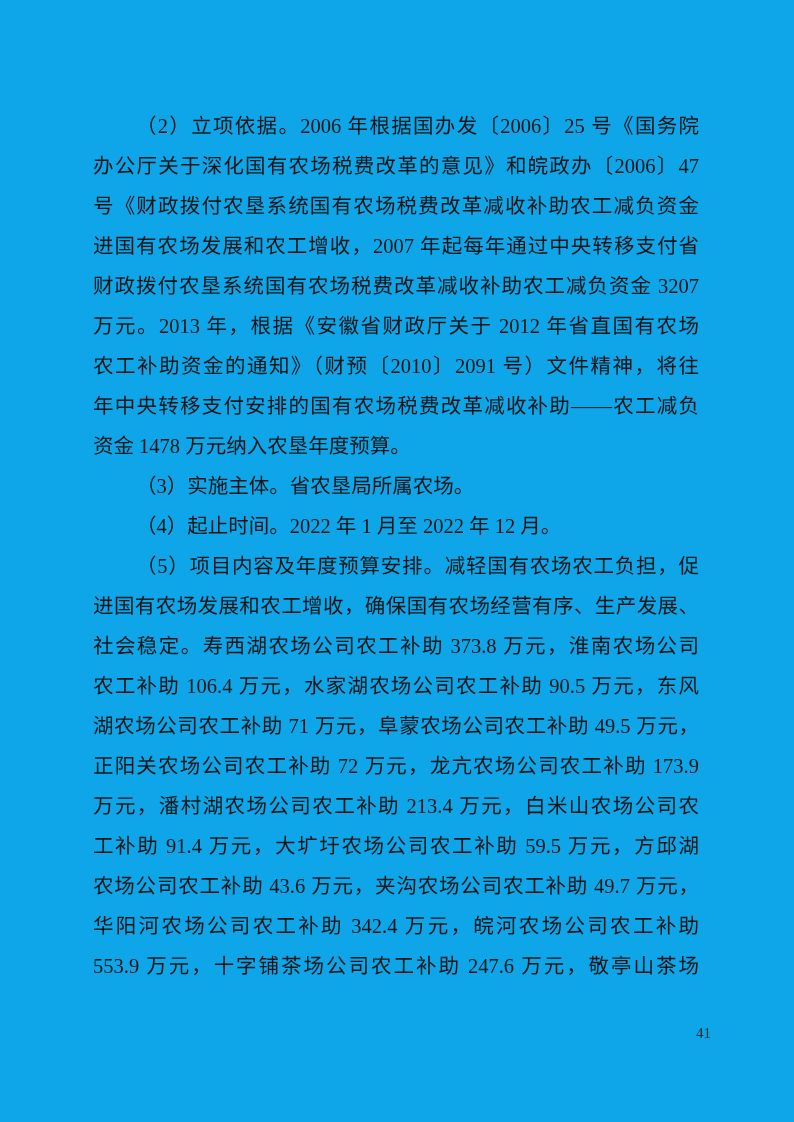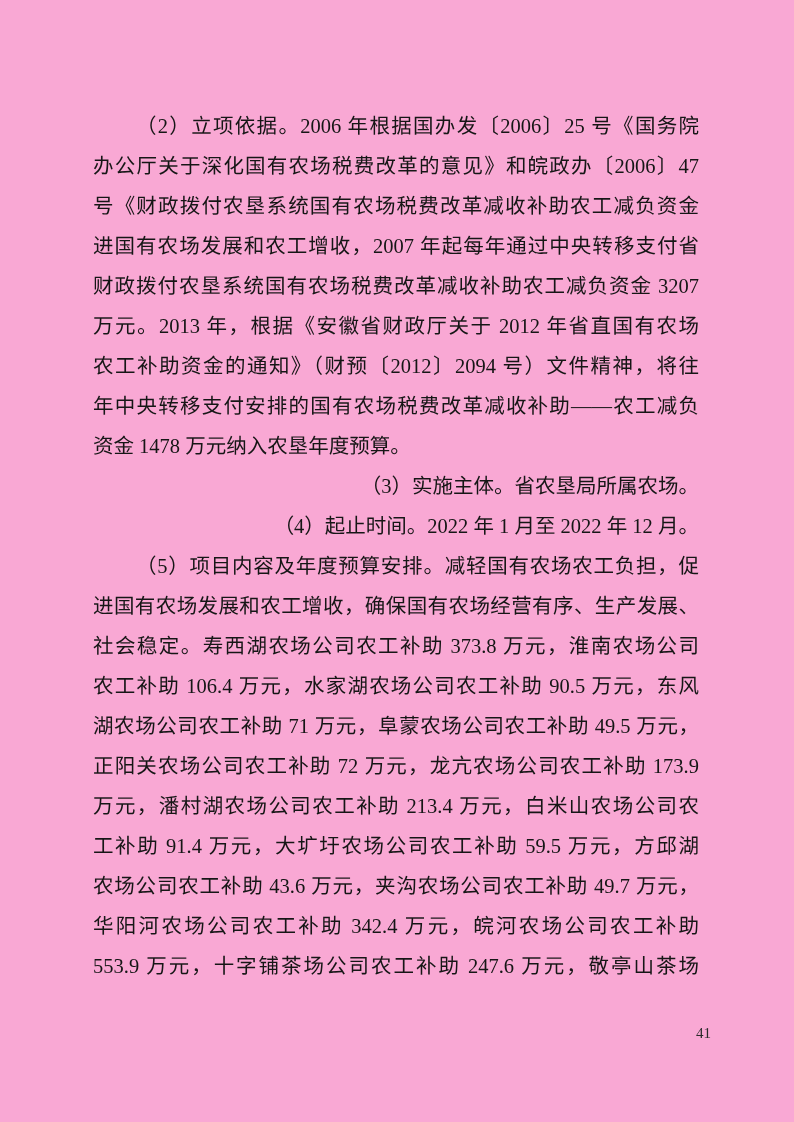--- a/index.html
+++ b/index.html
@@ -4,21 +4,21 @@
 <style>
   html, body {
     margin: 0;
     padding: 0;
     background: #ffffff;
   }
   .page {
     position: relative;
     width: 794px;
     height: 1122px;
-    background: #f9a8d4;
+    background: #0ea5e9;
     overflow: hidden;
     font-family: "Liberation Serif", "DejaVu Serif", serif;
     color: #161616;
   }
   .content {
     position: absolute;
     left: 93px;
     top: 106px;
     width: 606px;
   }
@@ -31,21 +31,20 @@
     text-align: left;
   }
   .line.just {
     white-space: normal;
     text-align: justify;
     text-align-last: justify;
     text-justify: inter-character;
   }
   .line.indent {
     text-indent: 43px;
-    text-align: right;
   }
   .pageno {
     position: absolute;
     left: 696px;
     top: 1022px;
     width: 30px;
     font-size: 15px;
     line-height: 22px;
     text-align: left;
     color: #2a2a2a;
@@ -55,21 +54,21 @@
 <body>
 
 <div class="page">
   <div class="content">
       <div class="line indent just">（2）立项依据。2006 年根据国办发〔2006〕25 号《国务院</div>
       <div class="line just">办公厅关于深化国有农场税费改革的意见》和皖政办〔2006〕47</div>
       <div class="line just">号《财政拨付农垦系统国有农场税费改革减收补助农工减负资金</div>
       <div class="line just">进国有农场发展和农工增收，2007 年起每年通过中央转移支付省</div>
       <div class="line just">财政拨付农垦系统国有农场税费改革减收补助农工减负资金 3207</div>
       <div class="line just">万元。2013 年，根据《安徽省财政厅关于 2012 年省直国有农场</div>
-      <div class="line just">农工补助资金的通知》（财预〔2012〕2094 号）文件精神，将往</div>
+      <div class="line just">农工补助资金的通知》（财预〔2010〕2091 号）文件精神，将往</div>
       <div class="line just">年中央转移支付安排的国有农场税费改革减收补助——农工减负</div>
       <div class="line">资金 1478 万元纳入农垦年度预算。</div>
       <div class="line indent">（3）实施主体。省农垦局所属农场。</div>
       <div class="line indent">（4）起止时间。2022 年 1 月至 2022 年 12 月。</div>
       <div class="line indent just">（5）项目内容及年度预算安排。减轻国有农场农工负担，促</div>
       <div class="line just">进国有农场发展和农工增收，确保国有农场经营有序、生产发展、</div>
       <div class="line just">社会稳定。寿西湖农场公司农工补助 373.8 万元，淮南农场公司</div>
       <div class="line just">农工补助 106.4 万元，水家湖农场公司农工补助 90.5 万元，东风</div>
       <div class="line just">湖农场公司农工补助 71 万元，阜蒙农场公司农工补助 49.5 万元，</div>
       <div class="line just">正阳关农场公司农工补助 72 万元，龙亢农场公司农工补助 173.9</div>

